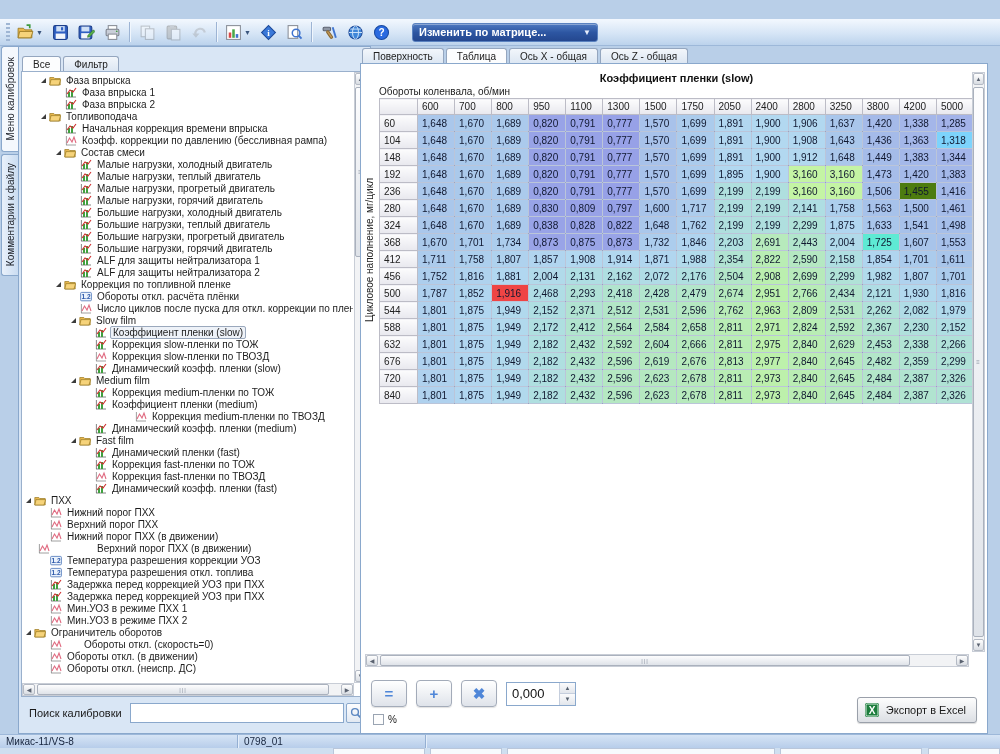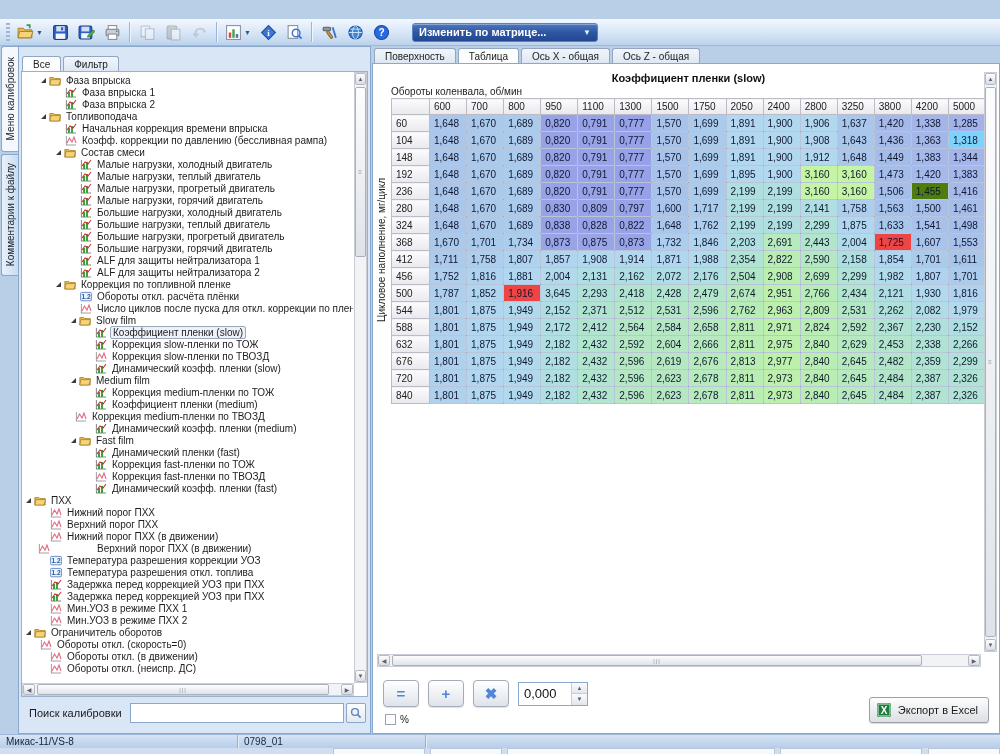--- a/index.html
+++ b/index.html
@@ -72,21 +72,21 @@
     font-size:6px; color:#8d96a4; letter-spacing:1px; }
 
   .lp-search { height:36px; display:flex; align-items:center; padding:0 4px 4px 10px; background:#d9e6f5; }
   .lp-search label { font-size:11px; color:#1a1a1a; margin-right:8px; }
   .lp-search input { flex:1; height:20px; border:1px solid #8aa8cc; background:#fff; padding:0 4px; font-size:11px; }
   .search-btn { width:20px; height:20px; margin-left:2px; border:1px solid #8aa8cc;
     background:linear-gradient(#fdfdfe,#e2e9f2); border-radius:2px;
     display:flex; align-items:center; justify-content:center; }
 
   
-  .right-panel { position:absolute; left:372px; top:46px; width:628px; height:688px;
+  .right-panel { position:absolute; left:360px; top:46px; width:628px; height:688px;
     display:flex; flex-direction:column; }
   .rp-tabs { height:17px; display:flex; align-items:flex-end; padding-left:2px; }
   .rp-content { flex:1; background:#fff; border:1px solid #8aa8cc; position:relative; }
 
   .tbl-title { position:absolute; left:18px; top:8px; width:595px; text-align:center;
     font-weight:bold; font-size:11px; color:#111; }
   .tbl-xlabel { position:absolute; left:18px; top:22px; font-size:10px; color:#222; }
   .tbl-ylabel { position:absolute; left:1px; top:36px; height:300px; width:14px;
     writing-mode:vertical-rl; transform:rotate(180deg); font-size:10px; color:#222;
     display:flex; align-items:center; justify-content:center; white-space:nowrap; }
@@ -562,21 +562,21 @@
               <svg xmlns="http://www.w3.org/2000/svg" width="12" height="11" viewBox="0 0 12 11">
                 <line x1="1" y1="10" x2="11" y2="10" stroke="#666" stroke-width=".8"></line>
                 <line x1="1.4" y1="1" x2="1.4" y2="10" stroke="#666" stroke-width=".8"></line>
                 <rect x="3" y="5" width="2" height="5" fill="#3fa03f"></rect>
                 <rect x="6" y="3" width="2" height="7" fill="#3fa03f"></rect>
                 <path d="M2 7l3-4 3 2 3-4" fill="none" stroke="#d03030" stroke-width="1.1"></path>
               </svg>
             </span>
             <span class="tlabel">Коэффициент пленки (medium)</span>
           </div>
-          <div class="tree-row" style="padding-left: 52px;">
+          <div class="tree-row" style="padding-left: 112px;">
             <span class="ticon">
               <svg xmlns="http://www.w3.org/2000/svg" width="12" height="11" viewBox="0 0 12 11">
                 <line x1="1" y1="10" x2="11" y2="10" stroke="#888" stroke-width=".8"></line>
                 <line x1="1.4" y1="1" x2="1.4" y2="10" stroke="#888" stroke-width=".8"></line>
                 <path d="M2 8l2.5-5 2.5 4 2-5 2 6" fill="none" stroke="#e06a80" stroke-width="1.1"></path>
               </svg>
             </span>
             <span class="tlabel">Коррекция medium-пленки по ТВОЗД</span>
           </div>
           <div class="tree-row" style="padding-left: 72px;">
@@ -762,21 +762,21 @@
           <div class="tree-row" style="padding-left: 3px;">
             <span class="exp"></span>
             <span class="ticon">
               <svg xmlns="http://www.w3.org/2000/svg" width="12" height="11" viewBox="0 0 12 11">
                 <path d="M.8 2.5h4l1 1h5.4v6.5H.8z" fill="#e9b84e" stroke="#9a7a22" stroke-width=".7"></path>
                 <path d="M2 4.6h9.6L10 10H.8z" fill="#f6d37a" stroke="#9a7a22" stroke-width=".7"></path>
               </svg>
             </span>
             <span class="tlabel">Ограничитель оборотов</span>
           </div>
-          <div class="tree-row" style="padding-left: 17px;">
+          <div class="tree-row" style="padding-left: 27px; gap: 17px;">
             <span class="ticon">
               <svg xmlns="http://www.w3.org/2000/svg" width="12" height="11" viewBox="0 0 12 11">
                 <line x1="1" y1="10" x2="11" y2="10" stroke="#888" stroke-width=".8"></line>
                 <line x1="1.4" y1="1" x2="1.4" y2="10" stroke="#888" stroke-width=".8"></line>
                 <path d="M2 8l2.5-5 2.5 4 2-5 2 6" fill="none" stroke="#e06a80" stroke-width="1.1"></path>
               </svg>
             </span>
             <span class="tlabel">Обороты откл. (скорость=0)</span>
           </div>
           <div class="tree-row" style="padding-left: 27px;">
@@ -1011,21 +1011,21 @@
               <td style="background:rgb(172,205,237)">1,734</td>
               <td style="background:rgb(153,164,231)">0,873</td>
               <td style="background:rgb(153,165,231)">0,875</td>
               <td style="background:rgb(153,164,231)">0,873</td>
               <td style="background:rgb(172,205,237)">1,732</td>
               <td style="background:rgb(176,212,239)">1,846</td>
               <td style="background:rgb(175,223,222)">2,203</td>
               <td style="background:rgb(183,234,188)">2,691</td>
               <td style="background:rgb(178,229,204)">2,443</td>
               <td style="background:rgb(177,218,234)">2,004</td>
-              <td style="background:#ef4444">1,725</td>
+              <td style="background:#5eead4">1,725</td>
               <td style="background:rgb(168,196,234)">1,607</td>
               <td style="background:rgb(167,193,234)">1,553</td>
             </tr>
             <tr>
               <th>412</th>
               <td style="background:rgb(172,203,236)">1,711</td>
               <td style="background:rgb(173,207,237)">1,758</td>
               <td style="background:rgb(175,210,238)">1,807</td>
               <td style="background:rgb(177,213,239)">1,857</td>
               <td style="background:rgb(178,216,240)">1,908</td>
@@ -1056,21 +1056,21 @@
               <td style="background:rgb(176,226,215)">2,299</td>
               <td style="background:rgb(177,218,235)">1,982</td>
               <td style="background:rgb(175,210,238)">1,807</td>
               <td style="background:rgb(171,203,236)">1,701</td>
             </tr>
             <tr>
               <th>500</th>
               <td style="background:rgb(174,208,238)">1,787</td>
               <td style="background:rgb(176,213,239)">1,852</td>
               <td style="background:#ef4444">1,916</td>
-              <td style="background:rgb(176,221,229)">3,645</td>
+              <td style="background:rgb(176,221,229)">2,468</td>
               <td style="background:rgb(176,225,215)">2,293</td>
               <td style="background:rgb(177,228,206)">2,418</td>
               <td style="background:rgb(178,229,205)">2,428</td>
               <td style="background:rgb(179,230,202)">2,479</td>
               <td style="background:rgb(182,234,189)">2,674</td>
               <td style="background:rgb(188,240,172)">2,951</td>
               <td style="background:rgb(184,236,183)">2,766</td>
               <td style="background:rgb(178,229,205)">2,434</td>
               <td style="background:rgb(175,221,228)">2,121</td>
               <td style="background:rgb(178,217,238)">1,930</td>

